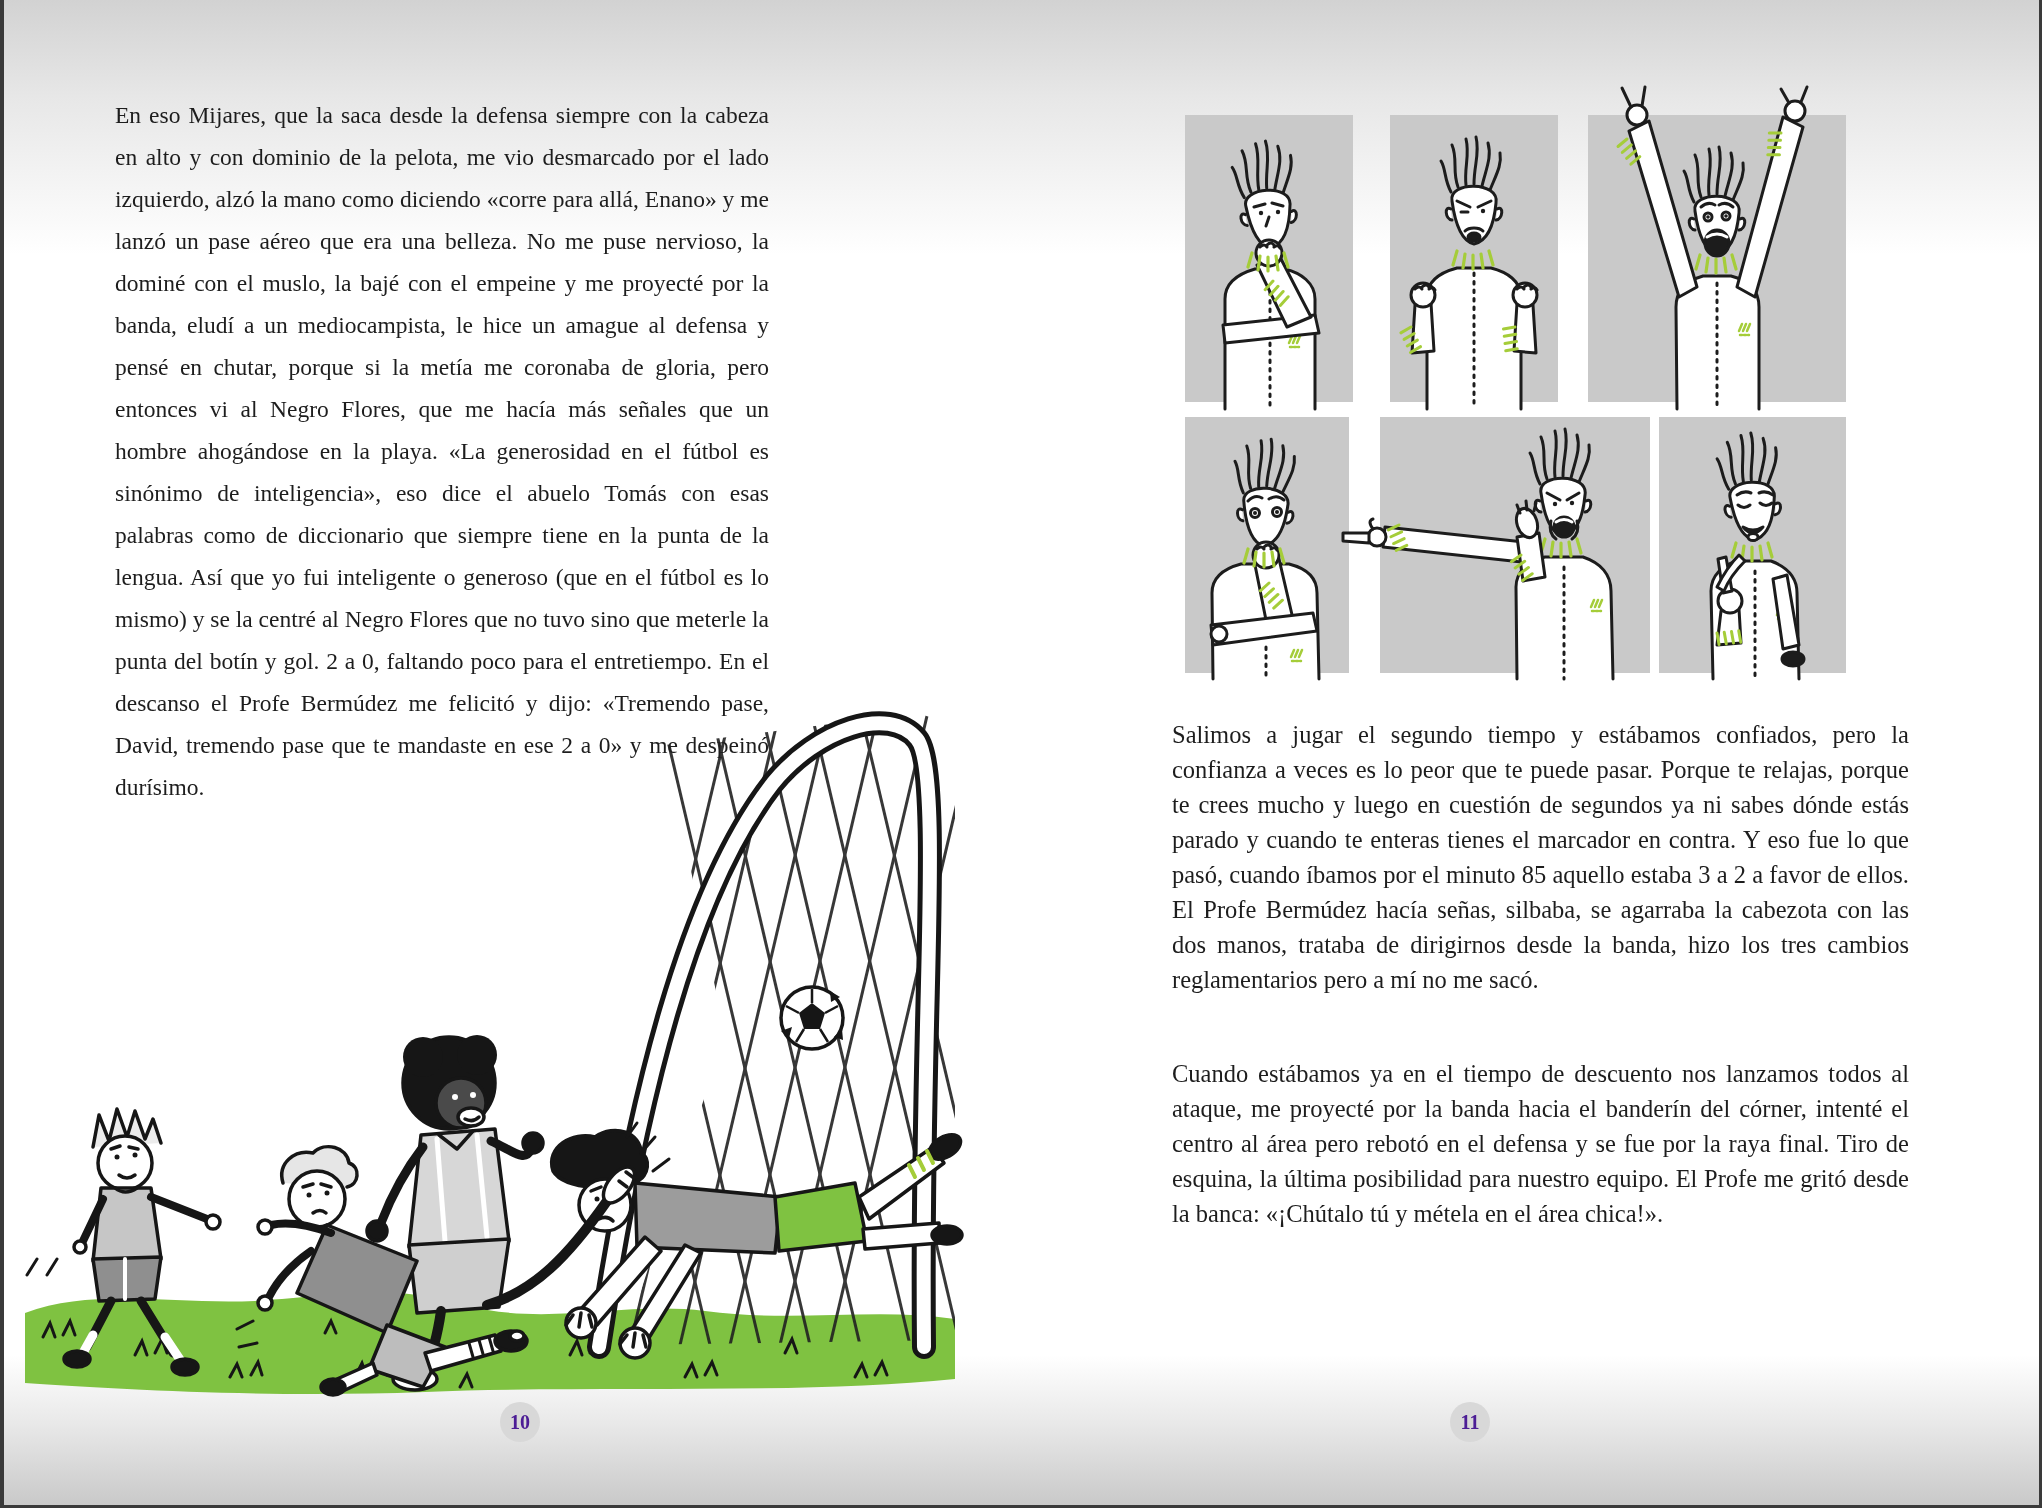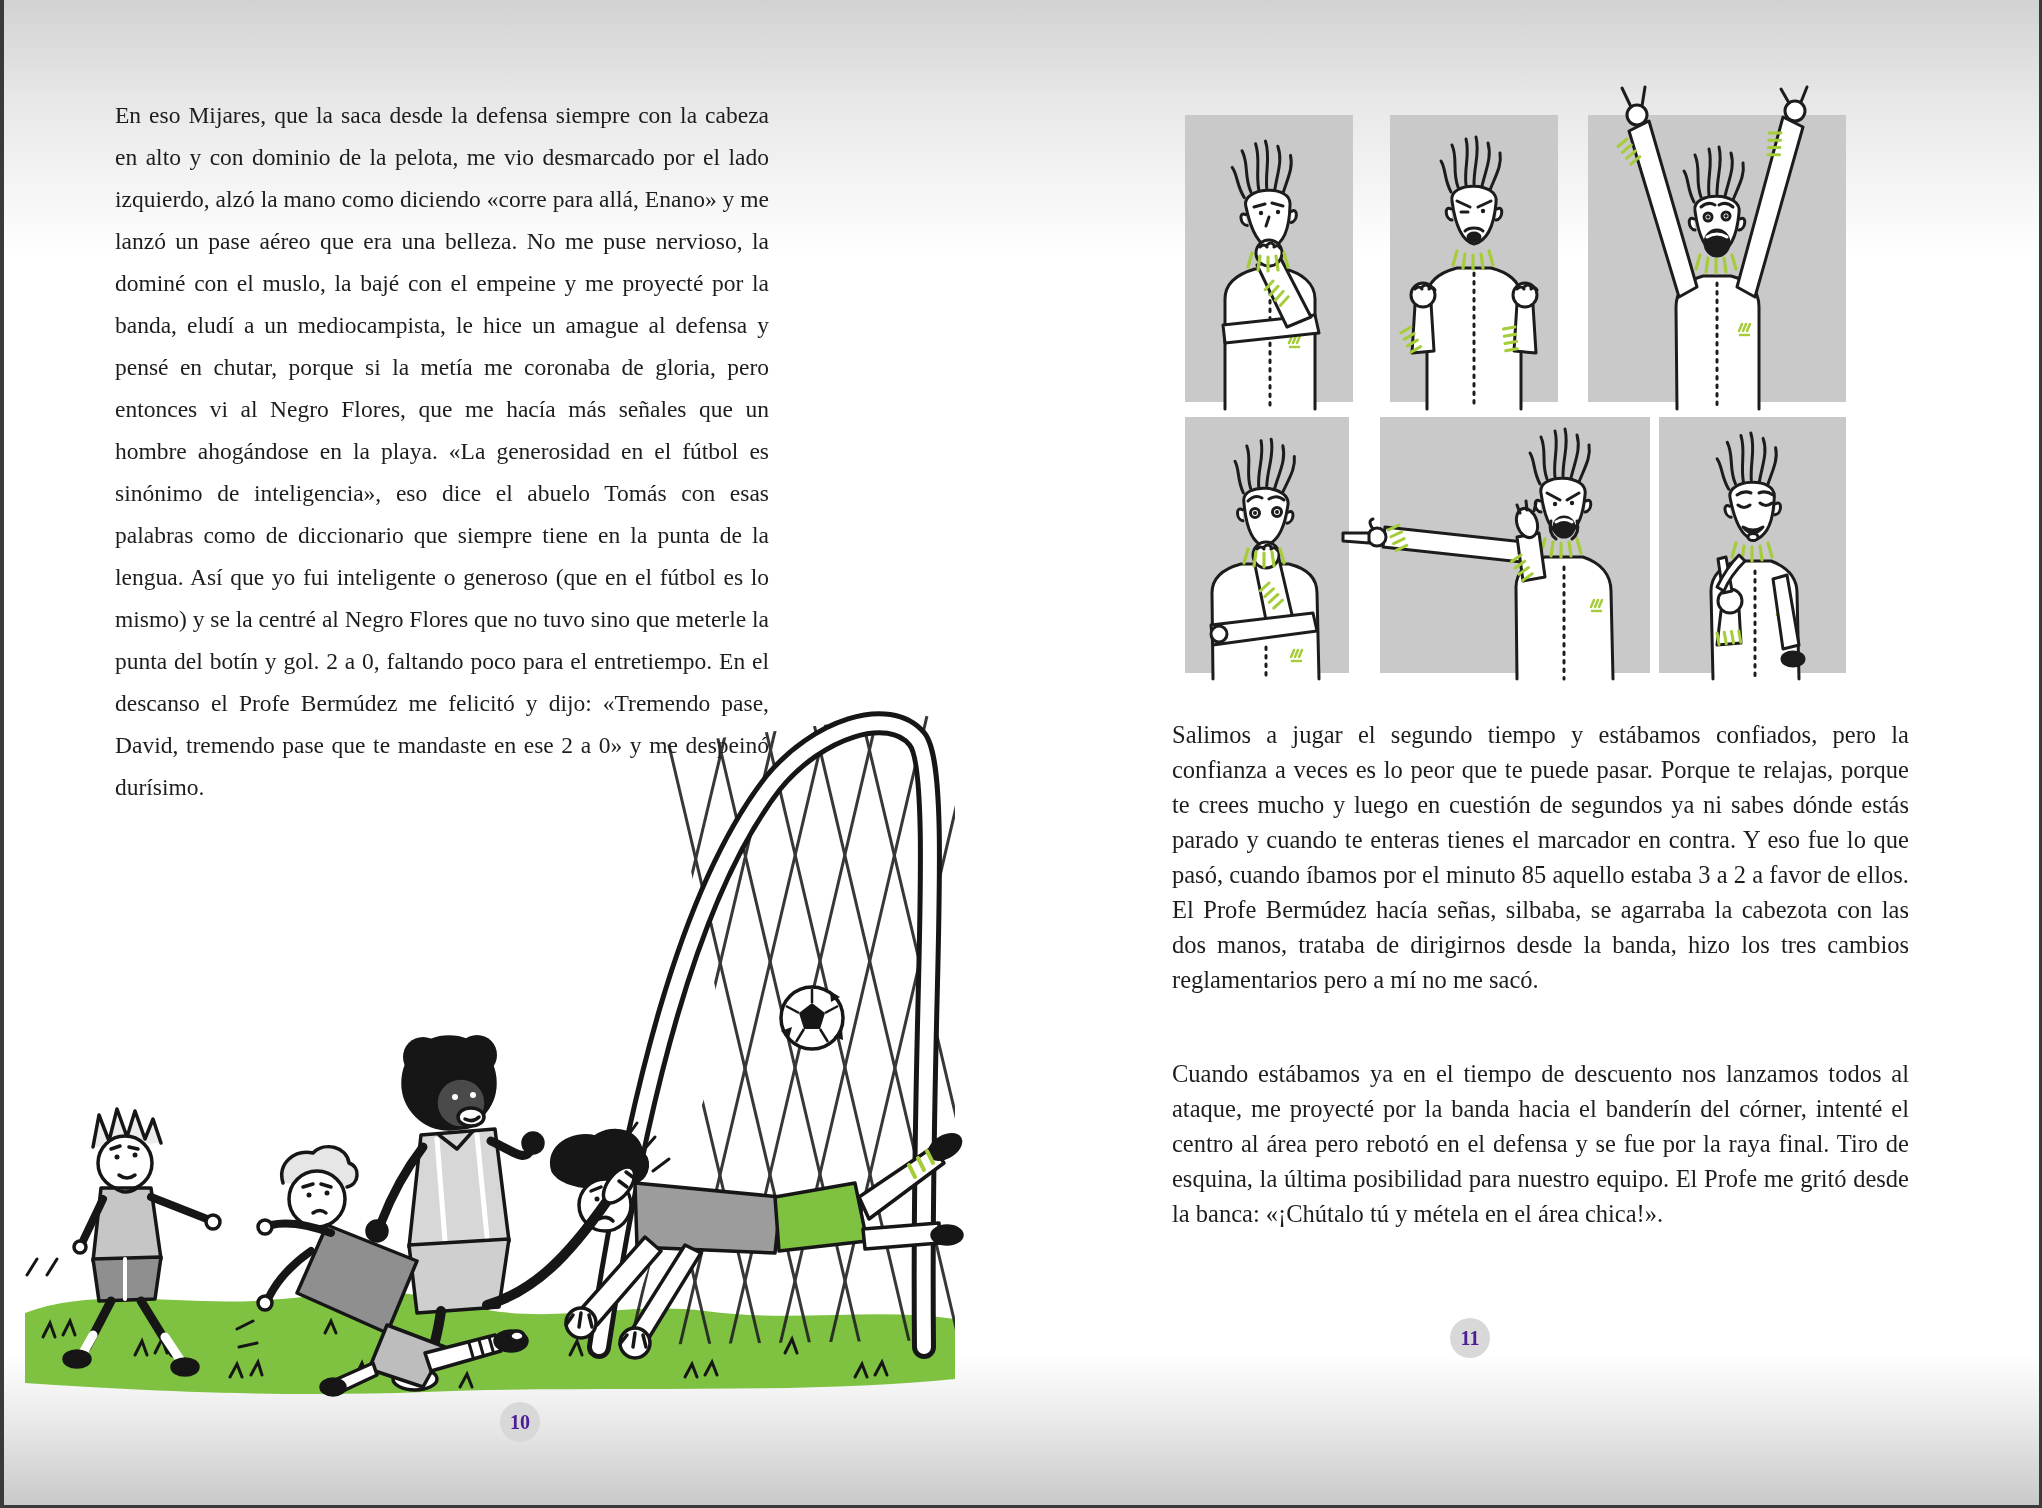--- a/index.html
+++ b/index.html
@@ -27,21 +27,21 @@
   .edge-bottom{left:0;right:0;bottom:0;height:3px;}
   .page{position:absolute;inset:0;z-index:2;}
   .body-text{margin:0;text-align:justify;color:var(--text-color);position:absolute;}
   .left-col{left:115px;top:94px;width:654px;font-size:23.5px;line-height:42px;}
   .right-p1{left:1172px;top:717px;width:737px;font-size:24.5px;line-height:35px;}
   .right-p2{left:1172px;top:1056px;width:737px;font-size:24.5px;line-height:35px;}
   .page-badge{position:absolute;width:40px;height:40px;border-radius:50%;
     background:var(--badge-gray);display:flex;align-items:center;justify-content:center;
     font-size:20px;font-weight:bold;color:#4c1d95;z-index:3;}
   .badge-left{left:500px;top:1402px;}
-  .badge-right{left:1450px;top:1318px;}
+  .badge-right{left:1450px;top:1402px;}
   .illus-left{position:absolute;left:25px;top:685px;width:930px;height:715px;z-index:2;}
   .comic{position:absolute;left:1165px;top:85px;width:700px;height:600px;z-index:2;}
   svg{display:block;overflow:visible;}
 </style>
 </head>
 <body>
 
 <div class="stage">
   <div class="bg-top"></div>
   <div class="bg-bottom"></div>

